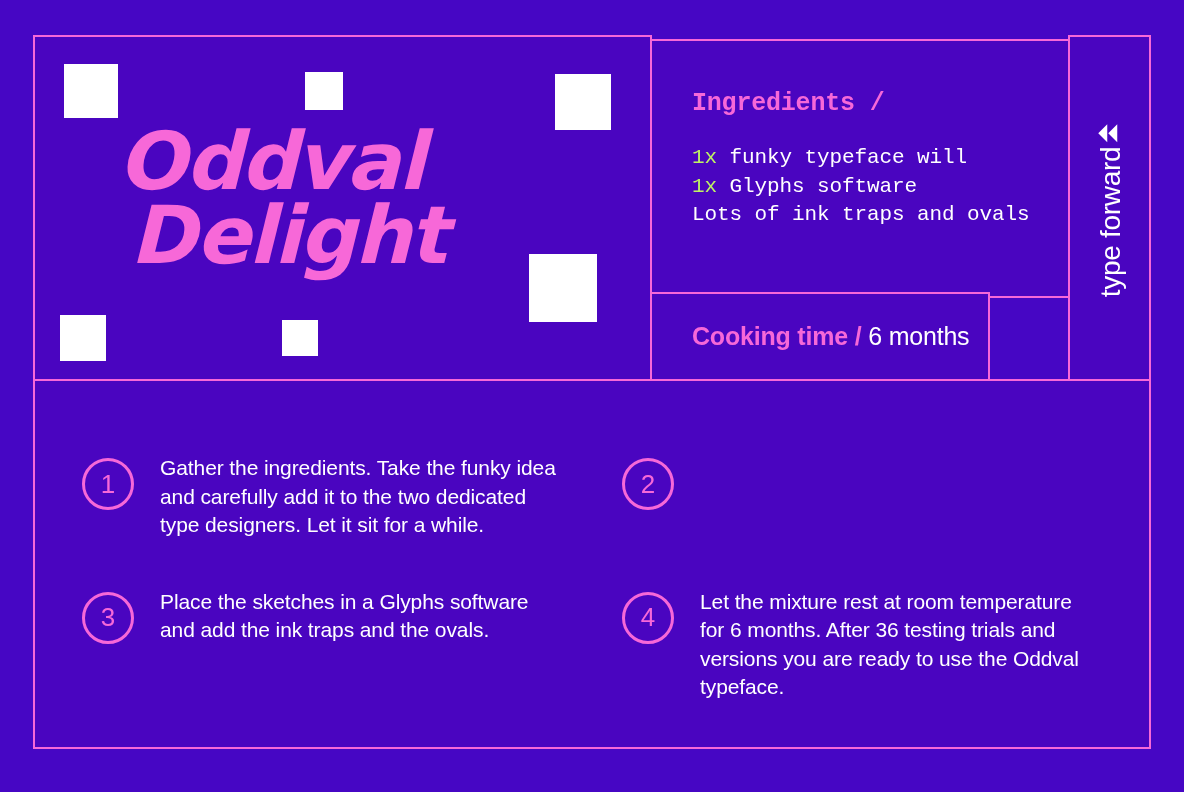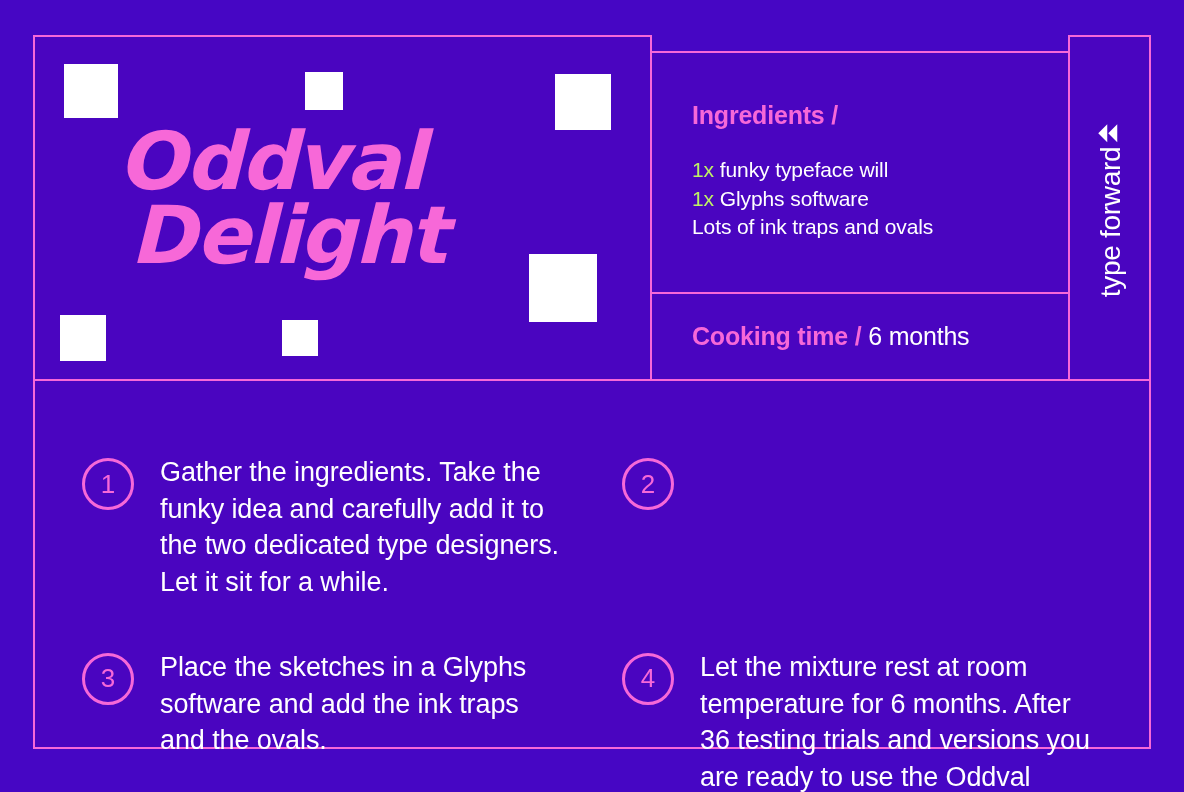--- a/index.html
+++ b/index.html
@@ -24,22 +24,22 @@
 
   
   .box {
     position: absolute;
     box-sizing: border-box;
     border: 2px solid #f768d8;
     background: #4a05c0;
   }
 
   .box-title     { left: 0;    top: 0;    width: 619px; height: 346px; }
-  .box-ingr      { left: 617px;top: 16px;    width: 488px; height: 259px; }
-  .box-cook      { left: 617px;top: 257px;width: 420px; height: 89px;  }
+  .box-ingr      { left: 617px;top: 4px;    width: 488px; height: 259px; font-family: Liberation Mono, monospace; }
+  .box-cook      { left: 617px;top: 257px;width: 340px; height: 89px;  }
   .box-side      { left: 1035px;top: 0;   width: 83px;  height: 346px; }
   .box-steps     { left: 0;    top: 344px;width: 1118px;height: 370px; }
 
   
   .title {
     position: absolute;
     left: 88px;
     top: 88px;
     width: 440px;
     color: #f768d8;
@@ -167,21 +167,21 @@
     color: #f768d8;
     font-size: 26px;
     font-weight: 500;
     display: flex;
     align-items: center;
     justify-content: center;
     margin-top: 4px;
   }
   .step-text {
     color: #ffffff;
-    font-size: 27px;
+    font-size: 21px;
     line-height: 1.36;
     letter-spacing: -0.1px;
     max-width: 400px;
   }
 </style>
 </head>
 <body>
 
 <div class="poster">
 

